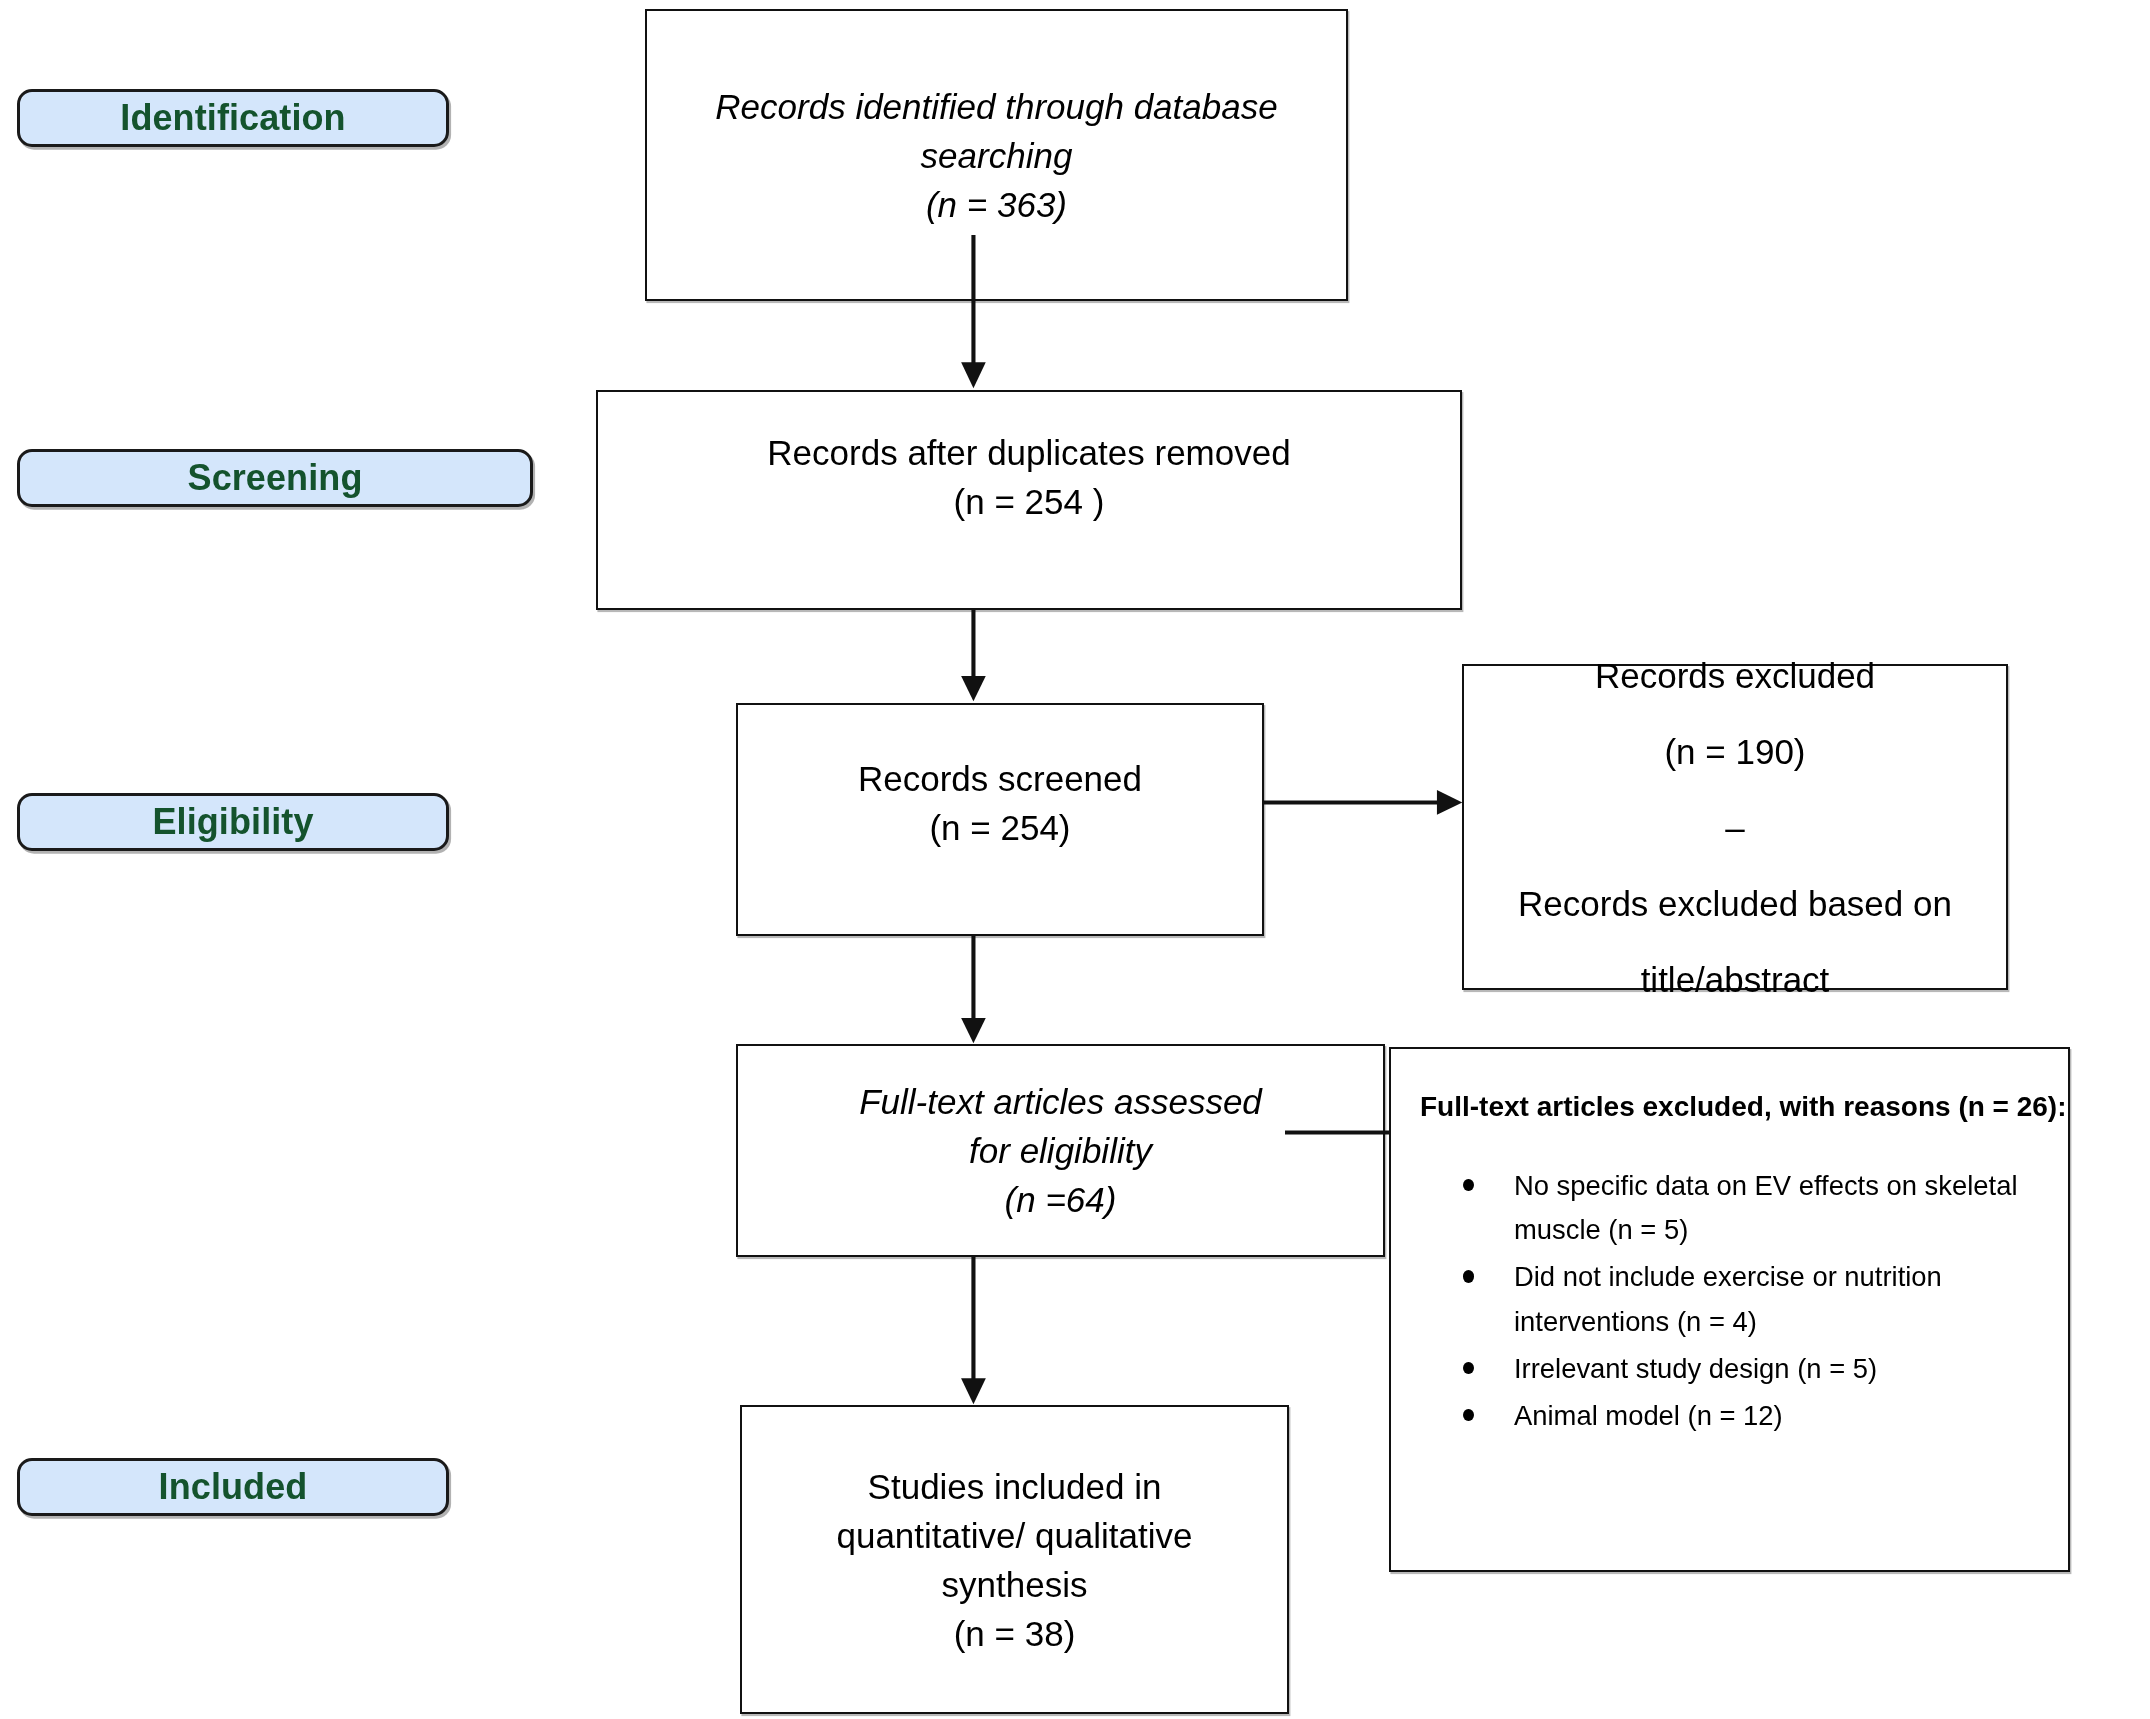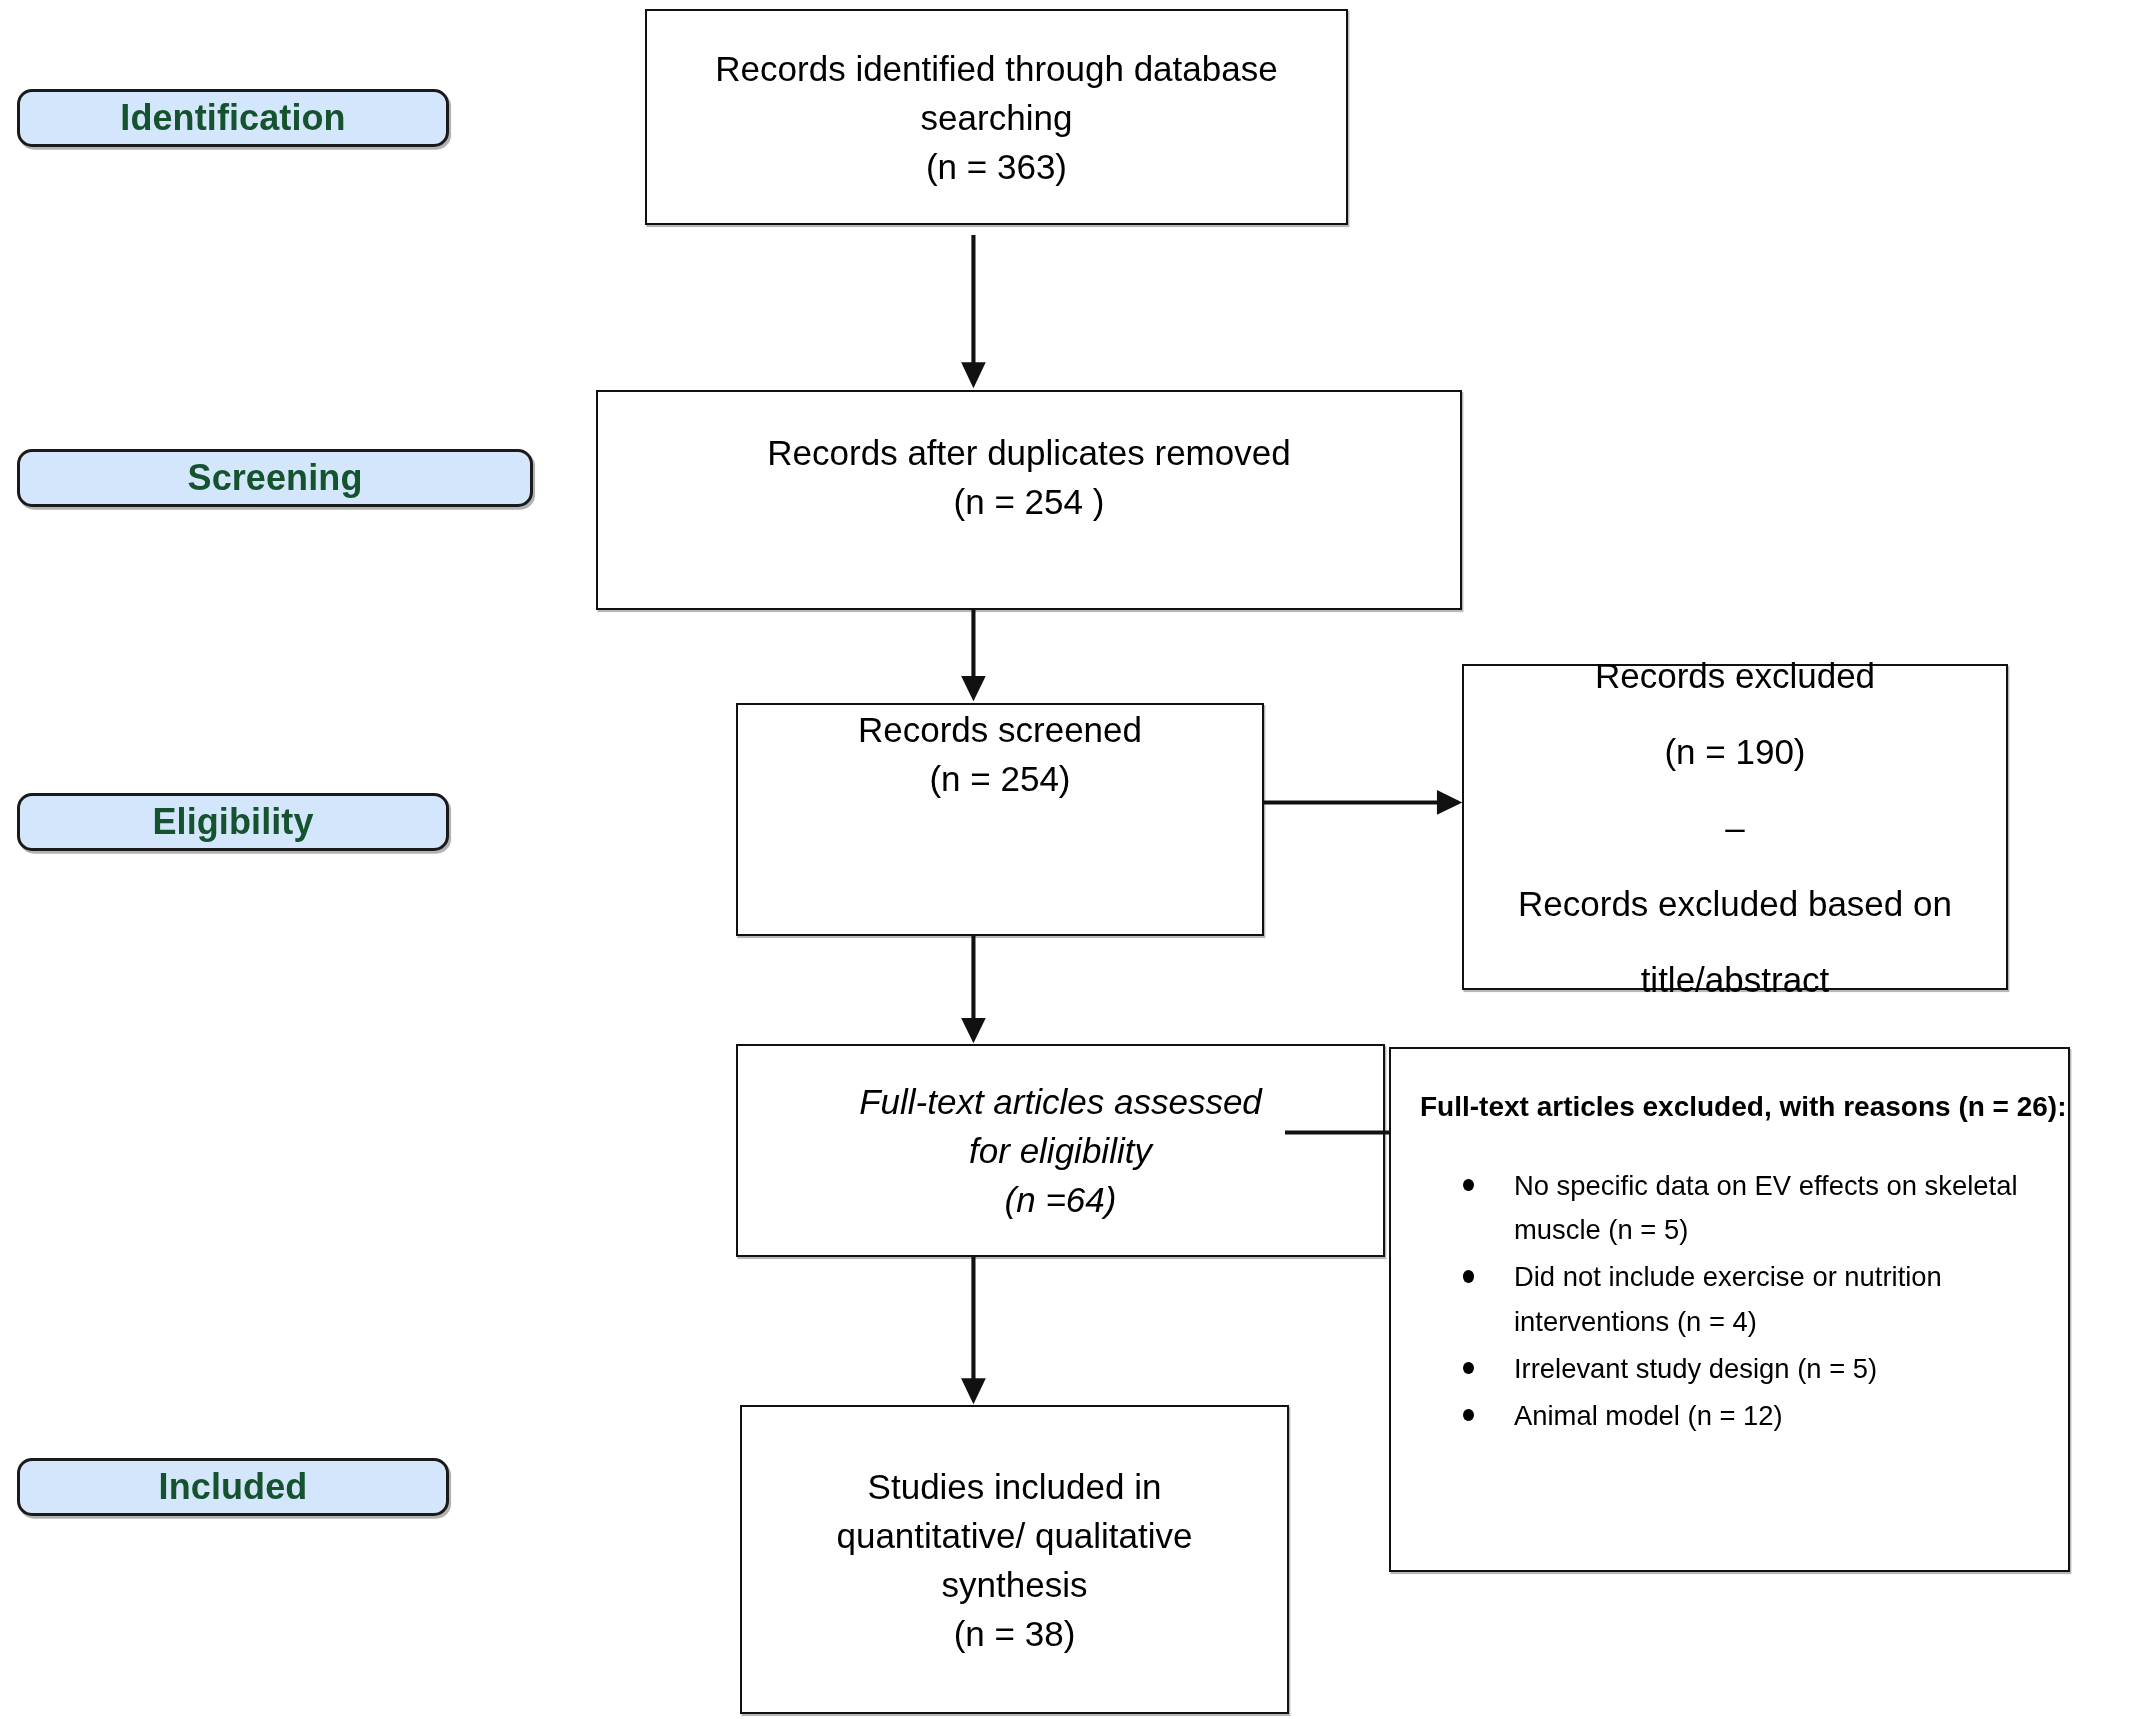--- a/index.html
+++ b/index.html
@@ -113,21 +113,21 @@
   </div>
 
   <div class="stage-label" style="left:17px; top:793px; width:432px; height:58px;">
     <span>Eligibility</span>
   </div>
 
   <div class="stage-label" style="left:17px; top:1458px; width:432px; height:58px;">
     <span>Included</span>
   </div>
 
-  <div class="flow-box" style="left:645px; top:9px; width:703px; height:216px;">
+  <div class="flow-box" style="left:645px; top:9px; width:703px; height:292px;font-style:italic;">
     <span class="line">Records identified through database</span>
     <span class="line">searching</span>
     <span class="line">(n = 363)</span>
   </div>
 
   <div class="conn" style="left:970px; top:235px; width:6.9px; height:154px;">
     <svg width="6.9" height="154" viewBox="0 0 10 225">
       <line x1="5" y1="0" x2="5" y2="198" stroke="#111111" stroke-width="6"></line>
       <polygon points="5,224 -13,186 23,186" fill="#111111"></polygon>
     </svg>
@@ -138,21 +138,21 @@
     <span class="line">(n = 254 )</span>
   </div>
 
   <div class="conn" style="left:970px; top:609px; width:6.9px; height:93px;">
     <svg width="6.9" height="93" viewBox="0 0 10 136">
       <line x1="5" y1="0" x2="5" y2="110" stroke="#111111" stroke-width="6"></line>
       <polygon points="5,135 -13,98 23,98" fill="#111111"></polygon>
     </svg>
   </div>
 
-  <div class="flow-box" style="left:736px; top:703px; width:528px; height:233px; justify-content:flex-start; ">
+  <div class="flow-box" style="left:736px; top:703px; width:528px; height:233px; justify-content:flex-start; padding-top:49px;">
     <span class="line">Records screened</span>
     <span class="line">(n = 254)</span>
   </div>
 
   <div class="conn" style="left:1264px; top:799px; width:199px; height:6.9px;">
     <svg width="199" height="6.9" viewBox="0 0 290 10">
       <line x1="0" y1="5" x2="262" y2="5" stroke="#111111" stroke-width="6"></line>
       <polygon points="289,5 252,-13 252,23" fill="#111111"></polygon>
     </svg>
   </div>

